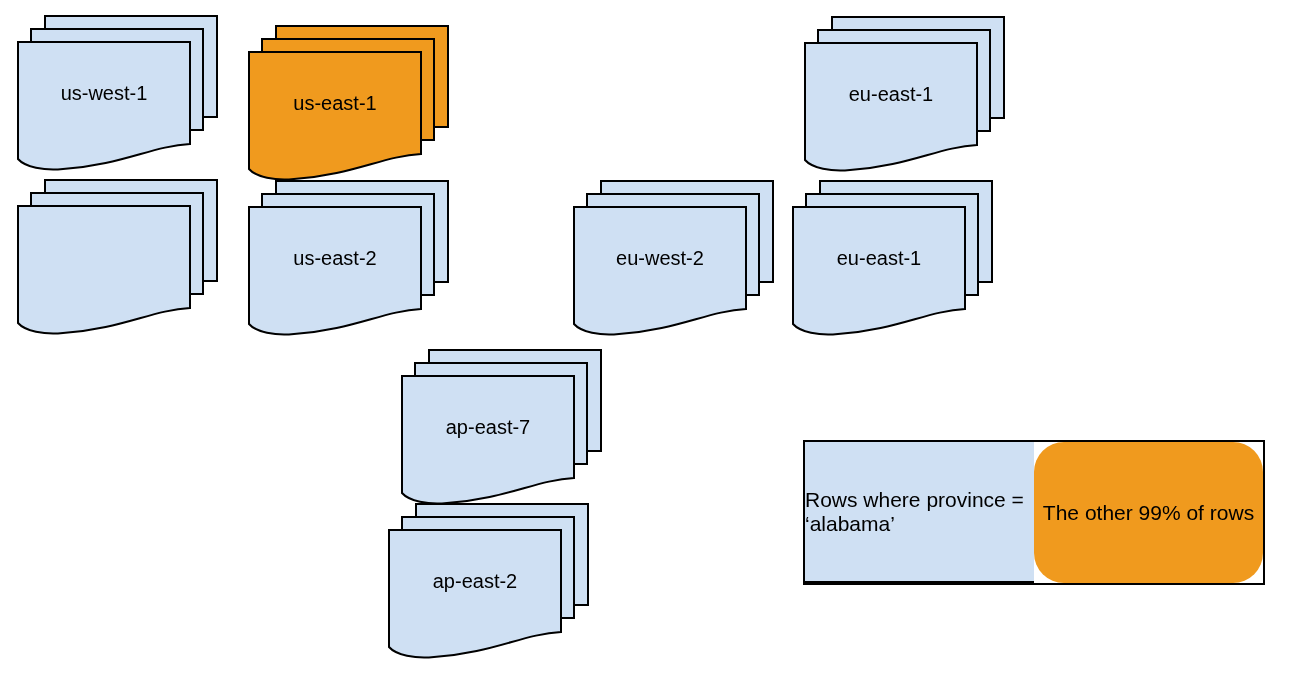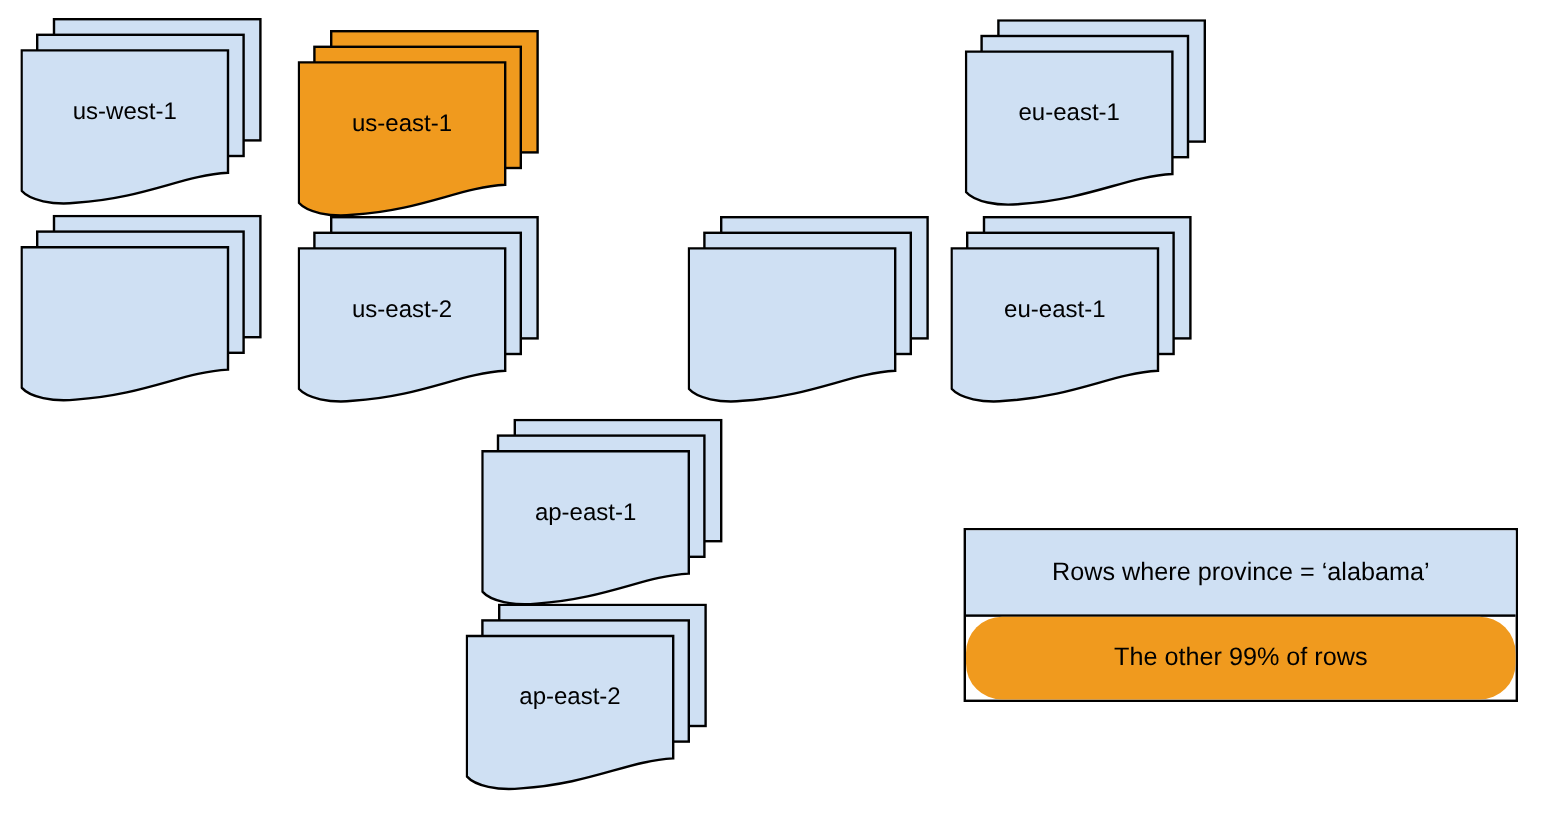--- a/index.html
+++ b/index.html
@@ -43,21 +43,21 @@
   }
   .legend {
     position: absolute;
     left: 803px;
     top: 440px;
     width: 462px;
     height: 145px;
     border: 2px solid var(--stroke, #000000);
     box-sizing: border-box;
     display: flex;
-    flex-direction: column;
+    flex-direction: row;
   }
   .legend-row {
     flex: 1;
     display: flex;
     align-items: center;
     justify-content: center;
     font-size: 21px;
     color: #000000;
   }
   .legend-row[data-swatch="blue"] {
@@ -118,38 +118,39 @@
     </svg>
     <div class="stack-label">us-east-2</div>
   </div>
 
   <div class="stack" style="left:573px; top:180px" data-variant="normal">
     <svg width="202" height="158" viewBox="0 0 202 158">
       <rect class="doc-fill" x="28" y="1" width="172" height="101"></rect>
       <rect class="doc-fill" x="14" y="14" width="172" height="101"></rect>
       <path class="doc-fill" d="M1,27 H173 V129 C135,131 105,150 46,154 C27,156 8,152 1,144 Z"></path>
     </svg>
+    <div class="stack-label">eu-west-2</div>
   </div>
 
   <div class="stack" style="left:792px; top:180px" data-variant="normal">
     <svg width="202" height="158" viewBox="0 0 202 158">
       <rect class="doc-fill" x="28" y="1" width="172" height="101"></rect>
       <rect class="doc-fill" x="14" y="14" width="172" height="101"></rect>
       <path class="doc-fill" d="M1,27 H173 V129 C135,131 105,150 46,154 C27,156 8,152 1,144 Z"></path>
     </svg>
     <div class="stack-label">eu-east-1</div>
   </div>
 
   <div class="stack" style="left:401px; top:349px" data-variant="normal">
     <svg width="202" height="158" viewBox="0 0 202 158">
       <rect class="doc-fill" x="28" y="1" width="172" height="101"></rect>
       <rect class="doc-fill" x="14" y="14" width="172" height="101"></rect>
       <path class="doc-fill" d="M1,27 H173 V129 C135,131 105,150 46,154 C27,156 8,152 1,144 Z"></path>
     </svg>
-    <div class="stack-label">ap-east-1</div>
+    <div class="stack-label">ap-east-7</div>
   </div>
 
   <div class="stack" style="left:388px; top:503px" data-variant="normal">
     <svg width="202" height="158" viewBox="0 0 202 158">
       <rect class="doc-fill" x="28" y="1" width="172" height="101"></rect>
       <rect class="doc-fill" x="14" y="14" width="172" height="101"></rect>
       <path class="doc-fill" d="M1,27 H173 V129 C135,131 105,150 46,154 C27,156 8,152 1,144 Z"></path>
     </svg>
     <div class="stack-label">ap-east-2</div>
   </div>

